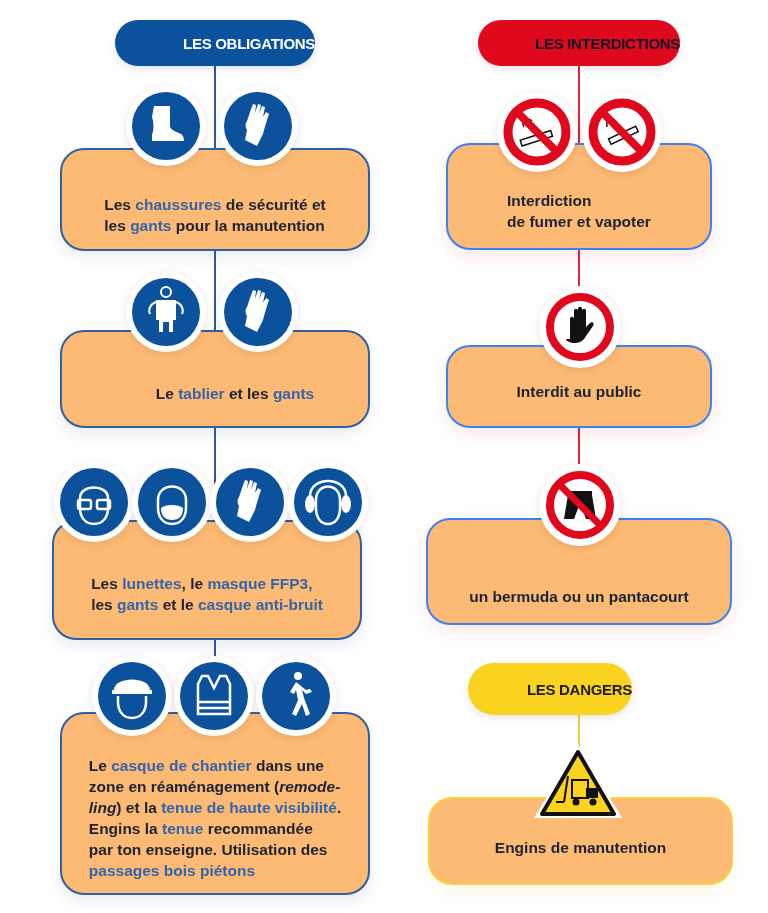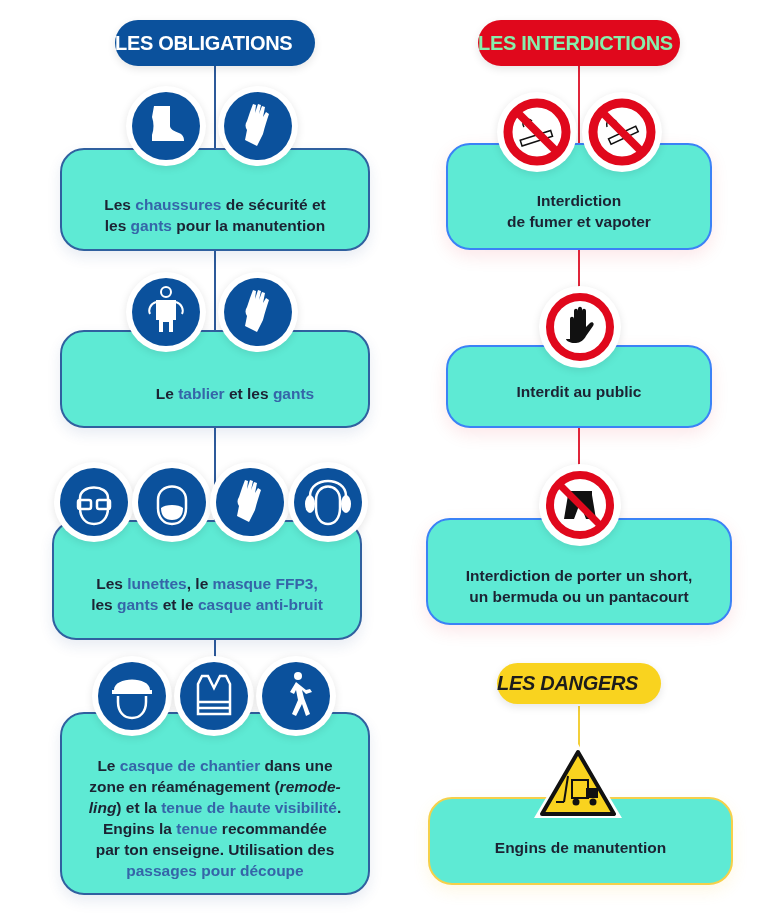--- a/index.html
+++ b/index.html
@@ -1,29 +1,29 @@
 <!DOCTYPE html>
 <html><head>
 <meta charset="utf-8">
 <style>
   html, body { margin:0; padding:0; }
   body { width:768px; height:913px; background:#ffffff; position:relative; overflow:hidden;
          font-family:"Liberation Sans", "DejaVu Sans", sans-serif; color:#1c2333; }
   .abs { position:absolute; }
-  .pill { position:absolute; border-radius:26px; display:flex; align-items:center; justify-content:flex-start;
-          font-weight:700; font-size:20px; letter-spacing:-0.3px; box-shadow:0 3px 8px rgba(0,0,0,0.10); }
+  .pill { position:absolute; border-radius:26px; display:flex; align-items:center; justify-content:flex-end;
+          font-weight:700; font-size:15px; letter-spacing:-0.3px; box-shadow:0 3px 8px rgba(0,0,0,0.10); }
   .pill.blue { background:#0b519c; color:#fff; }
-  .pill.red { background:#e0081c; color:#86efac; }
+  .pill.red { background:#e0081c; color:#0f172a; }
   .pill.yellow { background:#f9d31f; color:#1c1c1c; }
   .vline { position:absolute; width:2px; }
   .vline.blue { background:#2d5a9a; }
   .vline.red { background:#e0253a; }
   .vline.yellow { background:#f3cf3a; }
-  .box { position:absolute; background:#5eead4; border-radius:24px; box-sizing:border-box;
-         display:flex; align-items:center; justify-content:center; text-align:center;
+  .box { position:absolute; background:#fdba74; border-radius:24px; box-sizing:border-box;
+         display:flex; align-items:center; justify-content:center; text-align:left;
          font-weight:700; font-size:15.5px; line-height:21px; }
   .box.blue { border:2px solid #30609f; box-shadow:0 6px 14px rgba(30,70,140,0.10); }
   .box.red { border:2px solid #3b82f6; box-shadow:0 6px 18px rgba(224,8,28,0.10); }
   .box.yellow { border:2px solid #f5d04a; box-shadow:0 6px 16px rgba(245,200,40,0.12); }
   .box .txt { padding-top:30px; }
   .hl { color:#3565a8; }
   .icon-wrap { position:absolute; width:80px; height:80px; border-radius:50%; background:#fff;
                box-shadow:0 2px 8px rgba(0,0,0,0.10); display:flex; align-items:center; justify-content:center; }
   .icon-wrap svg { display:block; }
 </style>
@@ -113,21 +113,21 @@
     </svg>
 </div>
 
 <div class="box blue" style="left:60px; top:712px; width:310px; height:183px;">
   <div class="txt" style="padding-top:28px;">
     <span>Le </span><span class="hl">casque de chantier</span><span> dans une</span><br>
     <span>zone en réaménagement (</span><i>remode-</i><br>
     <i>ling</i><span>) et la </span><span class="hl">tenue de haute visibilité</span><span>.</span><br>
     <span>Engins la </span><span class="hl">tenue</span><span> recommandée</span><br>
     <span>par ton enseigne. Utilisation des</span><br>
-    <span class="hl">passages pour découpe</span>
+    <span class="hl">passages bois piétons</span>
   </div>
 </div>
 <div class="icon-wrap" style="left:92px; top:656px;">
   <svg width="68" height="68" viewBox="0 0 68 68">
       <circle cx="34" cy="34" r="34" fill="#0b519c"></circle>
     <path d="M16 28 c0 -14 36 -14 36 0 h2 v4 h-40 v-4 z" fill="#fff"></path>
     <path d="M20 34 v6 c0 10 6 16 14 16 c8 0 14 -6 14 -16 v-6" fill="none" stroke="#fff" stroke-width="2.5"></path>
     </svg>
 </div>
 <div class="icon-wrap" style="left:174px; top:656px;">
@@ -181,35 +181,35 @@
 </div>
 <div class="icon-wrap" style="left:539px; top:286px; width:82px; height:82px;">
   <svg width="72" height="72" viewBox="0 0 72 72">
       <circle cx="36" cy="36" r="30" fill="#fff" stroke="#e0081c" stroke-width="8"></circle>
     <path d="M26 48 v-20 c0 -3 4 -3 4 0 v-8 c0 -3 4 -3 4 0 v-2 c0 -3 4 -3 4 0 v2 c0 -3 4 -3 4 0 v16 l4 -4 c2 -2 5 0 3 3 l-7 10 c-2 4 -6 7 -10 7 h-2 c-3 0 -8 -2 -8 -4 z" fill="#111"></path>
     </svg>
 </div>
 
 <div class="box red" style="left:426px; top:518px; width:306px; height:107px;">
   <div class="txt" style="padding-top:28px;">
-    <span>Interdiction de porter un short,</span><br>
+    <br>
     <span>un bermuda ou un pantacourt</span>
   </div>
 </div>
 <div class="icon-wrap" style="left:539px; top:464px; width:82px; height:82px;">
   <svg width="72" height="72" viewBox="0 0 72 72">
       <circle cx="36" cy="36" r="30" fill="#fff" stroke="#e0081c" stroke-width="8"></circle>
     <path d="M24 22 h24 v4 l4 24 h-10 l-6 -16 l-6 16 h-10 l4 -24 z" fill="#111"></path>
     <line x1="15" y1="15" x2="57" y2="57" stroke="#e0081c" stroke-width="7"></line>
     </svg>
 </div>
 
 <div class="vline yellow" style="left:578px; top:706px; height:95px;"></div>
 
-<div class="pill yellow" style="left:497px; top:663px; width:164px; height:41px;font-style:italic;">
+<div class="pill yellow" style="left:468px; top:663px; width:164px; height:52px;">
   <span>LES DANGERS</span>
 </div>
 
 <div class="box yellow" style="left:428px; top:797px; width:305px; height:88px;">
   <div class="txt" style="padding-top:12px;">
     <span>Engins de manutention</span>
   </div>
 </div>
 <div class="abs" style="left:530px; top:740px; width:96px; height:84px;">
   <svg width="96" height="84" viewBox="0 0 96 84">

